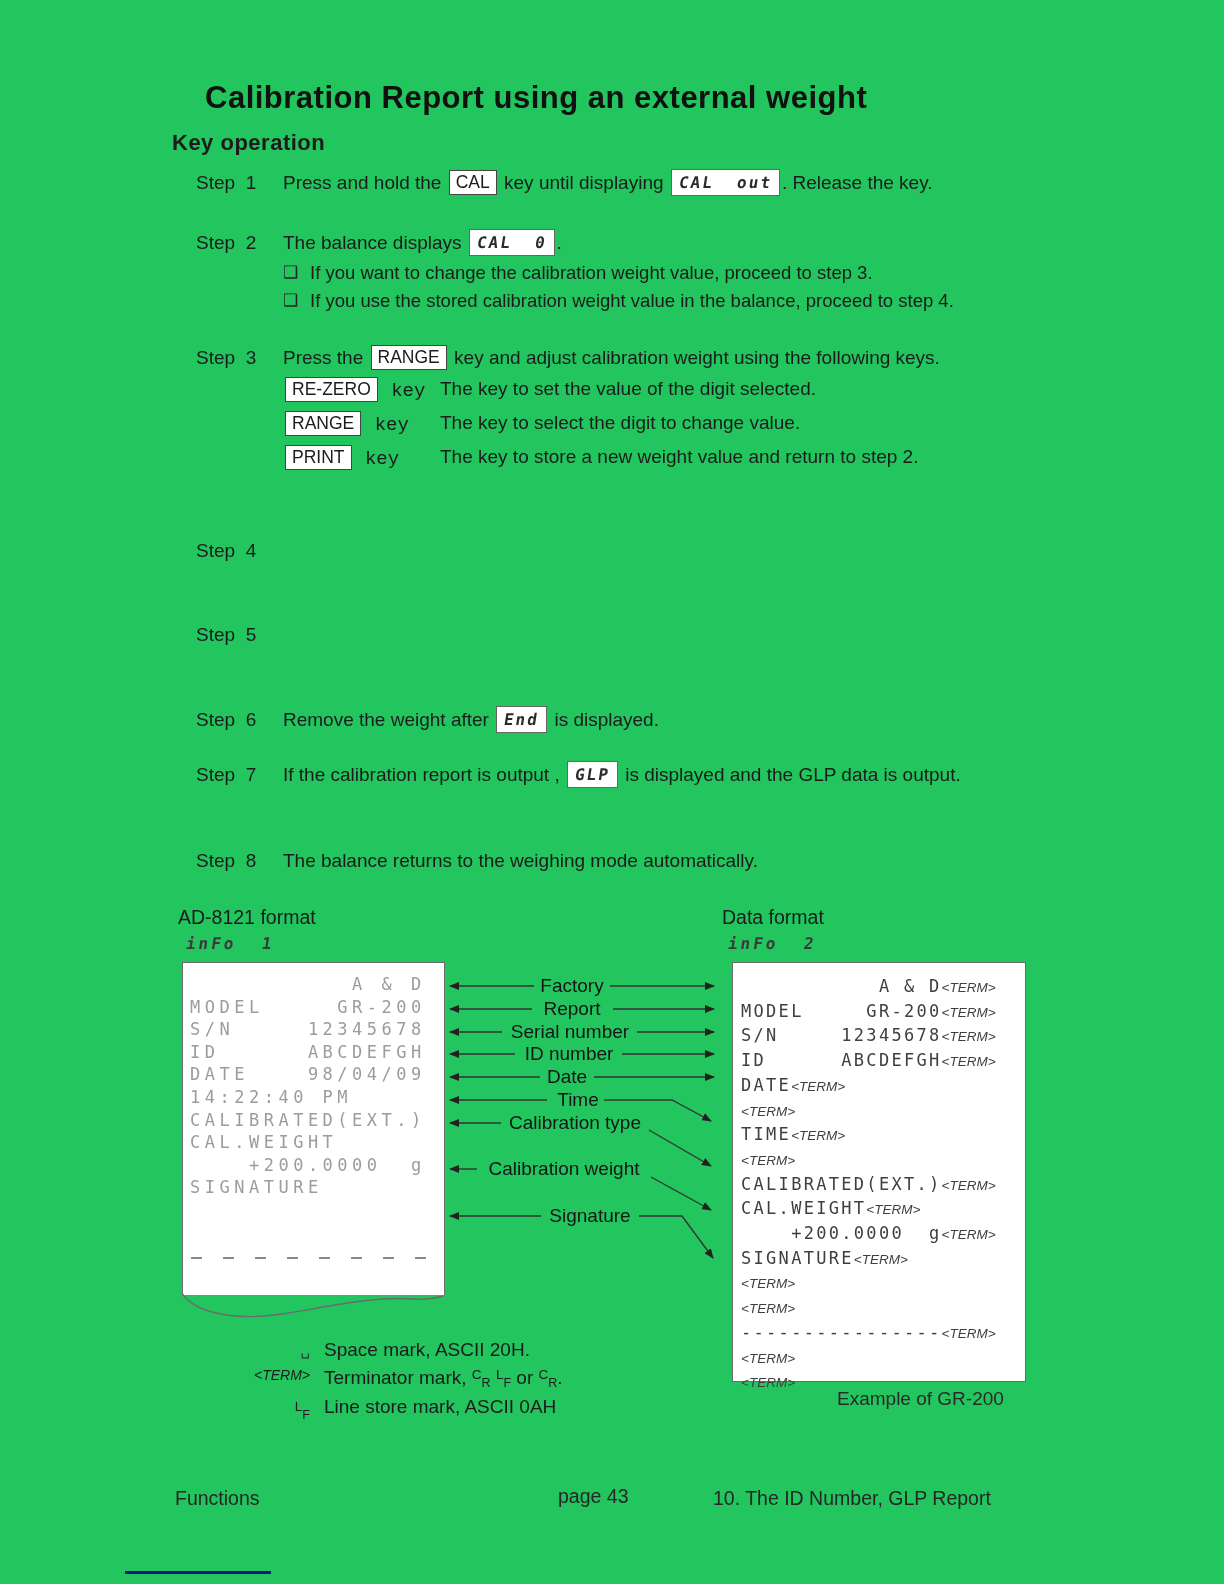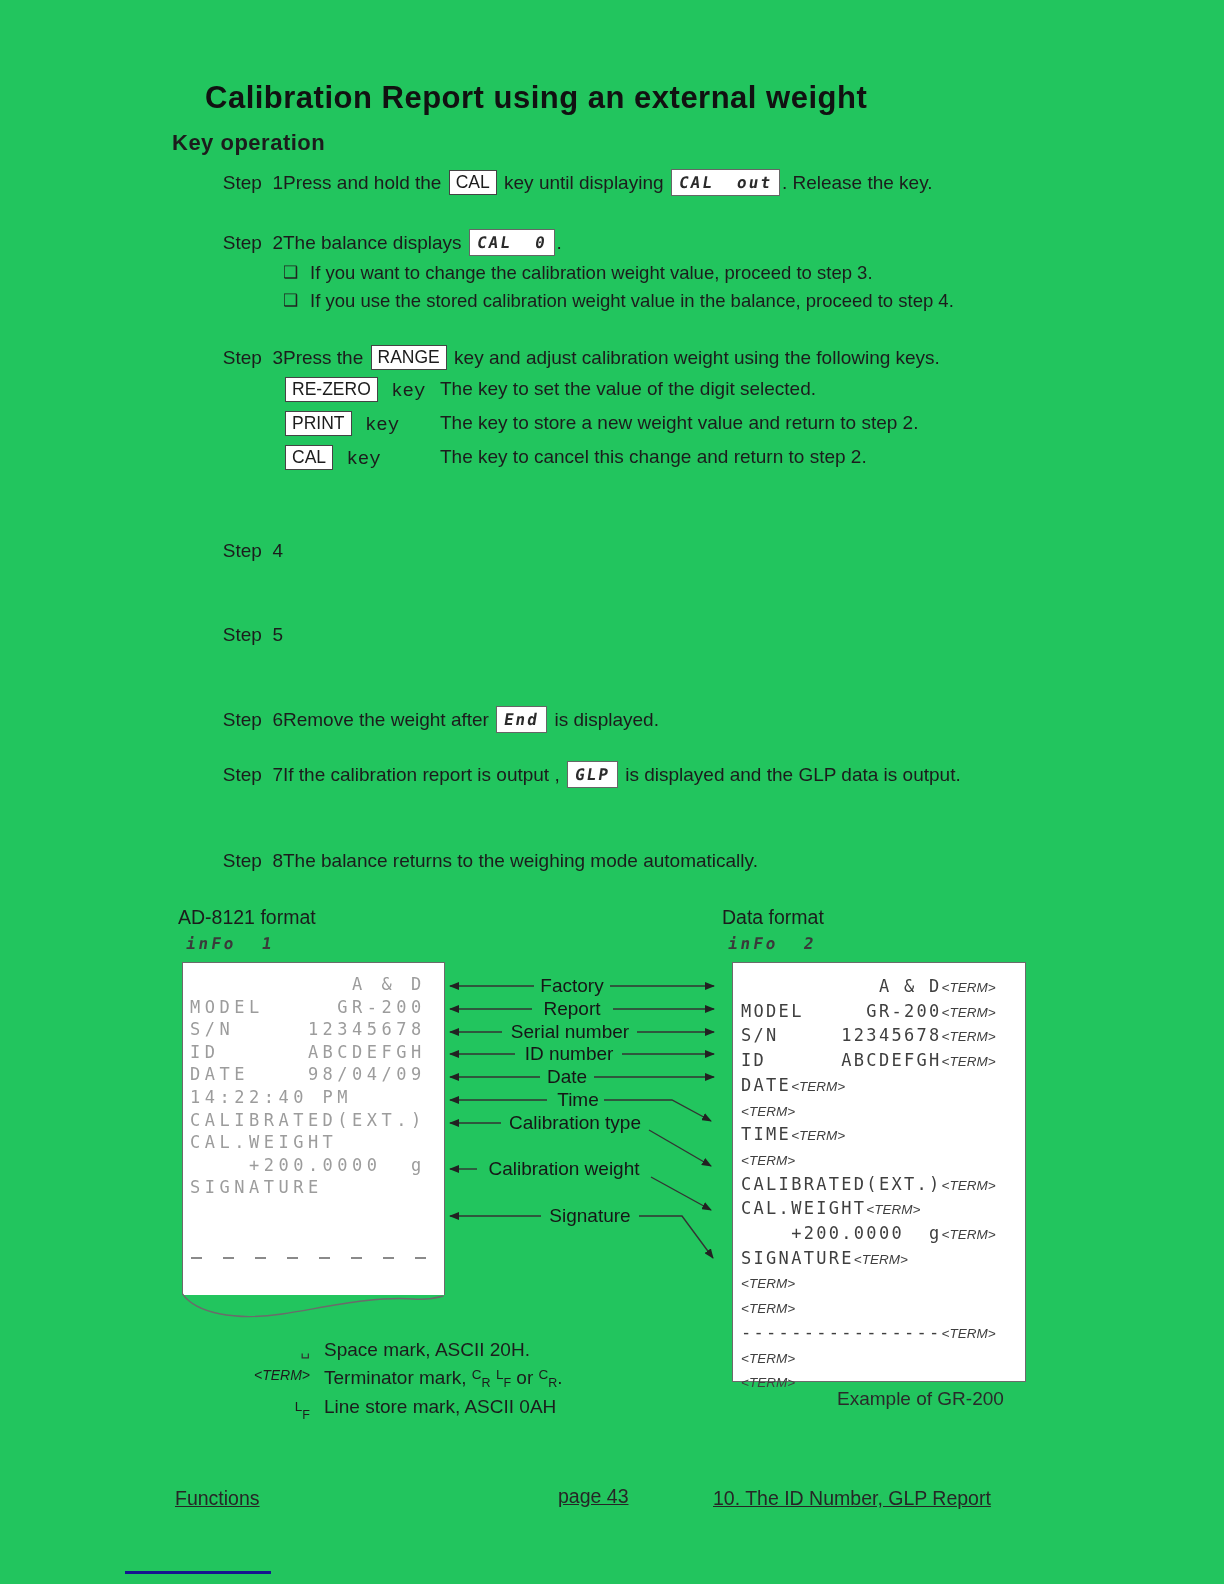--- a/index.html
+++ b/index.html
@@ -5,21 +5,21 @@
   html,body{margin:0;padding:0;background:#ffffff;}
   .page{
     position:relative; width:1224px; height:1584px; background:#22c55e;
     font-family:"Liberation Sans", sans-serif; color:#1c1c1c; overflow:hidden;padding-left:32px;
   }
   .abs{position:absolute;}
   .title{left:205px; top:80px; font-size:31px; font-weight:700; letter-spacing:.5px; color:#111;}
   .keyop{left:172px; top:130px; font-size:22px; font-weight:700; letter-spacing:.5px;}
 
   .step{left:196px; display:flex; font-size:19px; line-height:29px;}
-  .step-label{width:87px; flex:0 0 87px; white-space:pre;text-align:right;}
+  .step-label{width:87px; flex:0 0 87px; white-space:pre;}
   .step-body{width:706px;}
   .key{display:inline-block; border:1.5px solid #444; padding:0 6px; margin:0 2px;
        font-size:17.5px; line-height:23px; vertical-align:1px; background:#fff;}
   .lcd{display:inline-block; border:1.4px solid #666; padding:0 7px; margin:0 2px;
        line-height:24px; vertical-align:1px; background:#fff;}
   .lcd > span{display:inline-block; transform:skewX(-9deg);
        font-family:"DejaVu Sans Mono", monospace; font-size:16px; font-weight:700;
        letter-spacing:2px; color:#2b2b2b; white-space:pre;}
   .bullets{left:283px;}
   .bullet{display:flex; font-size:18.5px; line-height:28px;}
@@ -50,21 +50,21 @@
   .caption{font-size:19px; color:#2a2a2a;}
 
   .legend{font-size:19px; line-height:24.5px;}
   .leg-row{display:flex;}
   .leg-sym{width:150px; flex:0 0 150px; text-align:right; padding-right:14px; white-space:nowrap;}
   .term-sym{font-style:italic; font-size:14px; letter-spacing:0;}
   .space-sym{font-size:15px; color:#333;}
   .crlf sup{font-size:13.5px; vertical-align:5px; font-weight:400;}
   .crlf sub{font-size:12.5px; vertical-align:-3px;}
 
-  .footer-item{font-size:19.5px; color:#262626;text-decoration:underline;}
+  .footer-item{font-size:19.5px; color:#262626;}
   .blue-rule{background:#15158f; height:3px;}
   svg.overlay{left:0; top:0; pointer-events:none;}
 </style>
 </head>
 <body>
 
 <div class="page">
 
   <div class="abs title">Calibration Report using an external weight</div>
   <div class="abs keyop">Key operation</div>
@@ -95,30 +95,30 @@
     <span class="step-label">Step  3</span>
     <span class="step-body"><span>Press the </span><span class="key"><span>RANGE</span></span><span> key and adjust calibration weight using the following keys.</span></span>
   </div>
   <div class="abs keytable" style="top:372px">
 
       <div class="keyrow">
         <span class="kr-left"><span class="key"><span>RE-ZERO</span></span><span class="kr-word"> <span>key</span></span></span>
         <span class="kr-desc">The key to set the value of the digit selected.</span>
       </div>
 
+      <div class="keyrow">
+        <span class="kr-left"><span class="key"><span>RANGE</span></span><span class="kr-word"> <span>key</span></span></span>
+        <span class="kr-desc">The key to select the digit to change value.</span>
+      </div>
 
       <div class="keyrow">
         <span class="kr-left"><span class="key"><span>PRINT</span></span><span class="kr-word"> <span>key</span></span></span>
         <span class="kr-desc">The key to store a new weight value and return to step 2.</span>
       </div>
 
-      <div class="keyrow">
-        <span class="kr-left"><span class="key"><span>CAL</span></span><span class="kr-word"> <span>key</span></span></span>
-        <span class="kr-desc">The key to cancel this change and return to step 2.</span>
-      </div>
     </div>
 
   <div class="abs step" style="top:536px">
     <span class="step-label">Step  4</span>
   </div>
 
   <div class="abs step" style="top:620px">
     <span class="step-label">Step  5</span>
   </div>
 

